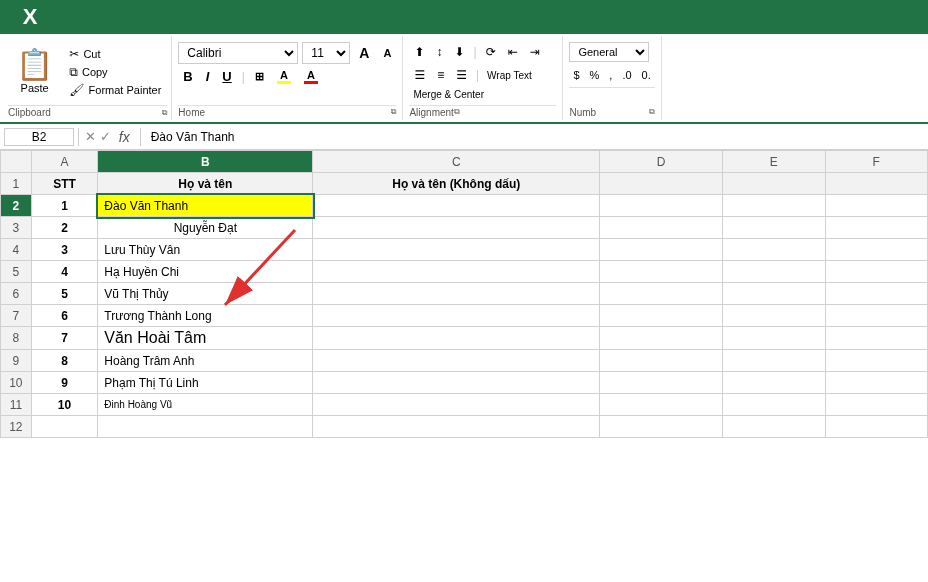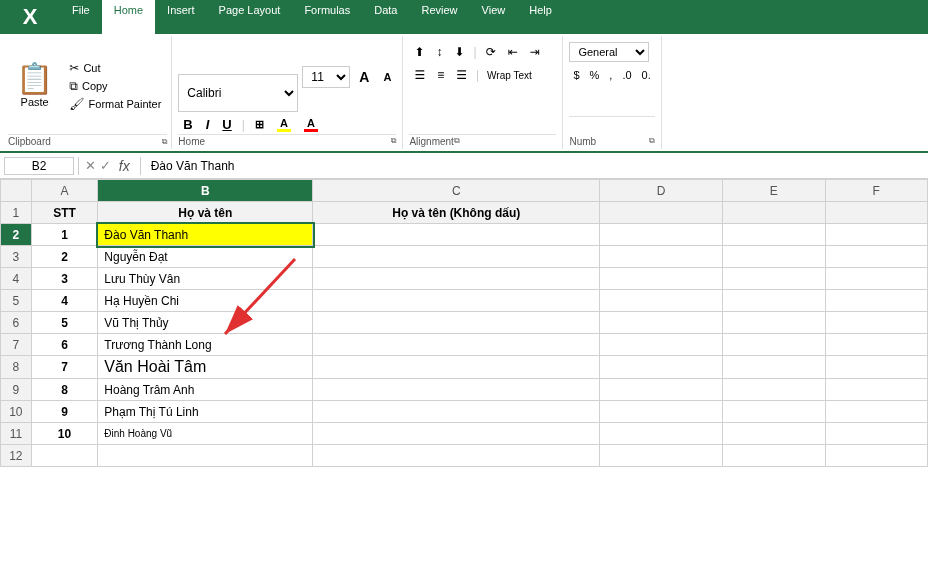--- a/index.html
+++ b/index.html
@@ -9,21 +9,21 @@
     .ribbon { background: #217346; padding: 0; }
     .ribbon-tab { color: #fff; padding: 4px 12px; font-size: 11px; cursor: pointer; }
     .ribbon-tab.active { background: #fff; color: #217346; }
 
     .ribbon-body { background: #fff; border-bottom: 1px solid #d0d0d0; display: flex; align-items: stretch; padding: 2px 4px; min-height: 90px; }
 
     
     .clipboard-group { display: flex; flex-direction: row; align-items: stretch; padding: 2px 4px; border-right: 1px solid #e0e0e0; }
     .clipboard-paste { display: flex; flex-direction: column; align-items: center; justify-content: center; padding: 4px 8px; cursor: pointer; min-width: 48px; }
     .clipboard-item { display: flex; align-items: center; gap: 4px; padding: 2px 4px; cursor: pointer; font-size: 11px; white-space: nowrap; }
-    .font-select { border: 1px solid #ccc; padding: 10px 4px; font-size: 12px; width: 120px; background: #fff; cursor: pointer; margin-top: 32px; }
+    .font-select { border: 1px solid #ccc; padding: 2px 4px; font-size: 12px; width: 120px; background: #fff; cursor: pointer; }
     .size-select { border: 1px solid #ccc; padding: 2px 4px; font-size: 12px; width: 48px; background: #fff; cursor: pointer; }
     .font-btn { border: 1px solid transparent; background: transparent; padding: 1px 4px; cursor: pointer; font-size: 13px; font-weight: bold; }
     .font-btn-B { font-weight: bold; }
     .font-btn-I { font-style: italic; }
     .font-btn-U { text-decoration: underline; }
     .align-btn { border: 1px solid transparent; background: transparent; padding: 2px 4px; cursor: pointer; font-size: 12px; }
     .wrap-btn { border: 1px solid transparent; background: transparent; padding: 2px 6px; cursor: pointer; font-size: 11px; white-space: nowrap; }
     .merge-btn { border: 1px solid transparent; background: transparent; padding: 2px 6px; cursor: pointer; font-size: 11px; white-space: nowrap; }
     .number-select { border: 1px solid #ccc; padding: 2px 4px; font-size: 11px; width: 80px; background: #fff; cursor: pointer; }
     .number-btn { border: 1px solid transparent; background: transparent; padding: 2px 3px; cursor: pointer; font-size: 11px; }
@@ -49,31 +49,20 @@
     
     .sheet-wrap { position: relative; overflow: hidden; }
   </style>
 </head>
 <body>
 
 <div class="ribbon">
   <div style="display:flex;">
     <div style="width:60px; background:#217346; display:flex; align-items:center; justify-content:center; padding:4px;">
       <span style="color:white; font-size:22px; font-weight:bold;">X</span>
-    </div>
-    <div style="display:flex; background:#217346;">
-      <span class="ribbon-tab">File</span>
-      <span class="ribbon-tab active">Home</span>
-      <span class="ribbon-tab">Insert</span>
-      <span class="ribbon-tab">Page Layout</span>
-      <span class="ribbon-tab">Formulas</span>
-      <span class="ribbon-tab">Data</span>
-      <span class="ribbon-tab">Review</span>
-      <span class="ribbon-tab">View</span>
-      <span class="ribbon-tab">Help</span>
     </div>
   </div>
 </div>
 
 <div class="ribbon-body" style="display:flex; align-items:stretch; min-height:90px; border-bottom:2px solid #217346;">
 
   <div class="clipboard-group" style="flex-direction:column; min-width:120px; padding:2px 4px; border-right:1px solid #e0e0e0;">
     <div style="display:flex; flex:1; align-items:stretch;">
       <div class="clipboard-paste" style="display:flex; flex-direction:column; align-items:center; justify-content:center; padding:2px 8px; cursor:pointer; min-width:50px;">
         <span style="font-size:30px; line-height:1;">📋</span>
@@ -136,20 +125,25 @@
       <button class="align-btn">⇤</button>
       <button class="align-btn">⇥</button>
     </div>
     <div style="display:flex; align-items:center; gap:2px;">
       <button class="align-btn">☰</button>
       <button class="align-btn">≡</button>
       <button class="align-btn">☰</button>
       <span style="color:#ccc; margin:0 2px;">|</span>
       <button class="wrap-btn" style="font-size:10px; padding:1px 3px; border:1px solid transparent;">
         <span>Wrap Text</span>
+      </button>
+    </div>
+    <div style="display:flex; align-items:center; gap:2px; margin-top:2px;">
+      <button class="merge-btn" style="font-size:10px; padding:1px 3px; border:1px solid transparent; white-space:nowrap;">
+        <span>Merge &amp; Center</span>
       </button>
     </div>
     <div style="font-size:10px; color:#555; border-top:1px solid #e0e0e0; padding-top:1px; margin-top:auto; display:flex; ">
       <span>Alignment</span>
       <span style="font-size:8px; cursor:pointer;">⧉</span>
     </div>
   </div>
 
   <div style="display:flex; flex-direction:column; padding:2px 6px; border-right:1px solid #e0e0e0; min-width:90px;">
     <div style="margin-top:4px;">
@@ -219,21 +213,21 @@
           <td style="border: 1px solid rgb(208, 208, 208); padding: 2px 6px; height: 22px; font-size: 12px; text-align: center; font-weight: bold;">1</td>
           <td style="border: 1px solid rgb(208, 208, 208); padding: 2px 6px; height: 22px; font-size: 12px; background: rgb(255, 255, 0); outline: rgb(33, 115, 70) solid 2px;">Đào Văn Thanh</td>
           <td style="border: 1px solid rgb(208, 208, 208); padding: 2px 6px; height: 22px; font-size: 12px;"></td>
           <td style="border: 1px solid rgb(208, 208, 208); padding: 2px 6px; height: 22px; font-size: 12px;"></td>
           <td style="border: 1px solid rgb(208, 208, 208); padding: 2px 6px; height: 22px; font-size: 12px;"></td>
           <td style="border: 1px solid rgb(208, 208, 208); padding: 2px 6px; height: 22px; font-size: 12px;"></td>
         </tr>
         <tr>
           <th class="row-header" style="background: rgb(242, 242, 242); color: rgb(85, 85, 85); font-weight: normal; text-align: center; border: 1px solid rgb(208, 208, 208); width: 30px; padding: 2px 4px; font-size: 12px;">3</th>
           <td style="border: 1px solid rgb(208, 208, 208); padding: 2px 6px; height: 22px; font-size: 12px; text-align: center; font-weight: bold;">2</td>
-          <td style="border: 1px solid rgb(208, 208, 208); padding: 2px 6px; height: 22px; font-size: 12px;">Nguyễn Đạt</td>
+          <td style="border: 1px solid rgb(208, 208, 208); padding: 2px 6px; height: 22px; font-size: 12px; text-align: center;">Nguyễn Đạt</td>
           <td style="border: 1px solid rgb(208, 208, 208); padding: 2px 6px; height: 22px; font-size: 12px;"></td>
           <td style="border: 1px solid rgb(208, 208, 208); padding: 2px 6px; height: 22px; font-size: 12px;"></td>
           <td style="border: 1px solid rgb(208, 208, 208); padding: 2px 6px; height: 22px; font-size: 12px;"></td>
           <td style="border: 1px solid rgb(208, 208, 208); padding: 2px 6px; height: 22px; font-size: 12px;"></td>
         </tr>
         <tr>
           <th class="row-header" style="background: rgb(242, 242, 242); color: rgb(85, 85, 85); font-weight: normal; text-align: center; border: 1px solid rgb(208, 208, 208); width: 30px; padding: 2px 4px; font-size: 12px;">4</th>
           <td style="border: 1px solid rgb(208, 208, 208); padding: 2px 6px; height: 22px; font-size: 12px; text-align: center; font-weight: bold;">3</td>
           <td style="border: 1px solid rgb(208, 208, 208); padding: 2px 6px; height: 22px; font-size: 12px;">Lưu Thùy Vân</td>
           <td style="border: 1px solid rgb(208, 208, 208); padding: 2px 6px; height: 22px; font-size: 12px;"></td>

